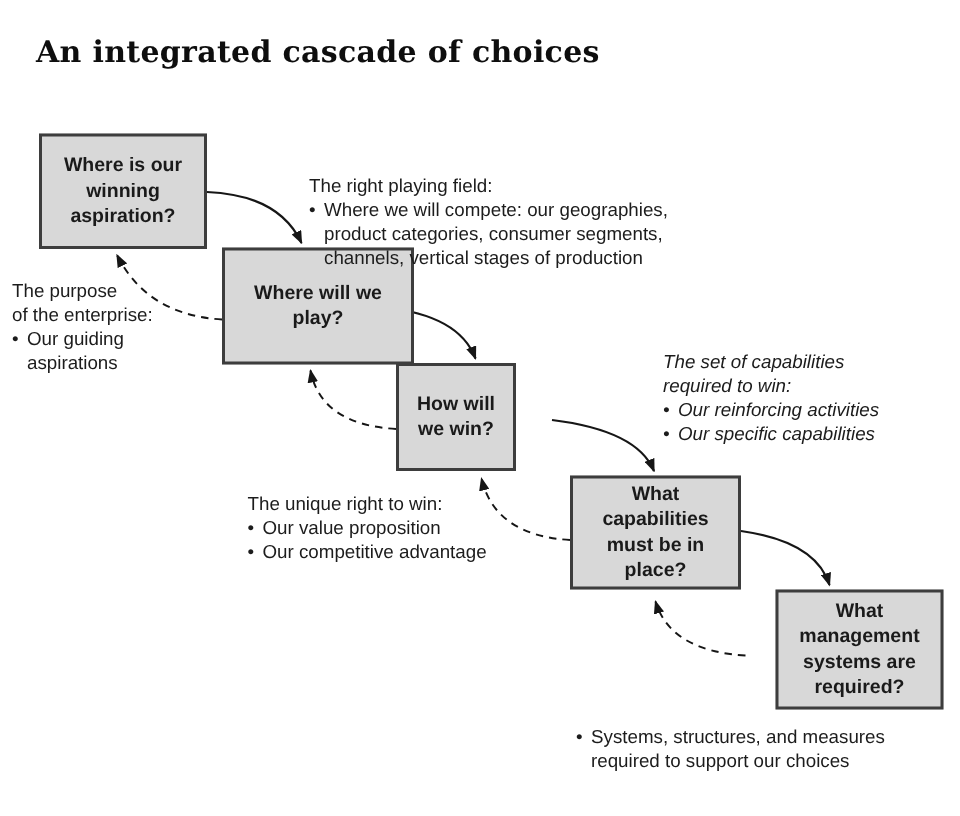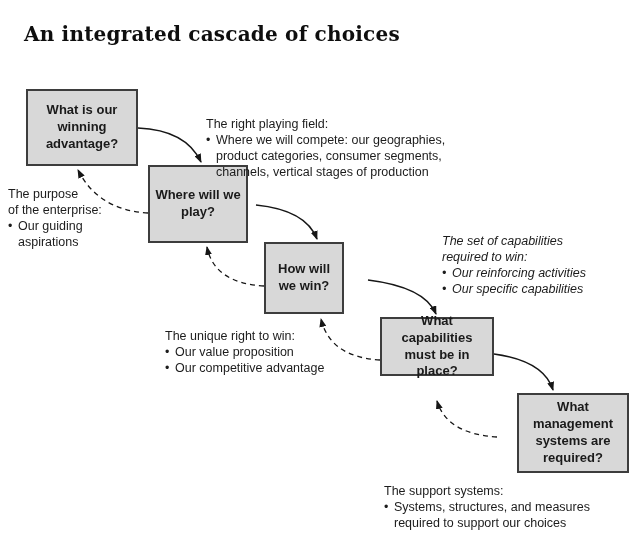--- a/index.html
+++ b/index.html
@@ -32,23 +32,23 @@
     background:var(--box-fill);
     border:2px solid var(--box-border);
     box-sizing:border-box;
     display:flex;align-items:center;justify-content:center;
     text-align:center;
     font-weight:bold;font-size:13px;line-height:1.3;
     color:#1a1a1a;
     padding:3px 5px;
   }
   #box-winning-aspiration{left:26px;top:89px;width:112px;height:77px;}
-  #box-where-to-play{left:148px;top:165px;width:100px;height:78px;}
+  #box-where-to-play{left:148px;top:165px;width:128px;height:78px;}
   #box-how-to-win{left:264px;top:242px;width:80px;height:72px;}
-  #box-capabilities{left:380px;top:317px;width:114px;height:59px;}
+  #box-capabilities{left:380px;top:317px;width:114px;height:76px;}
   #box-management-systems{left:497px;top:393px;width:112px;height:80px;margin-left:20px;}
   .annotation{
     position:absolute;z-index:2;
     font-size:12.5px;line-height:16px;color:var(--ink);
   }
   .annotation .heading{white-space:pre-line;display:block;}
   .bullet-row{display:flex;}
   .bullet-marker{width:10px;flex:0 0 10px;}
   .bullet-text{white-space:pre-line;}
   #ann-playing-field{left:206px;top:85px;width:290px;margin-top:31px;}
@@ -74,21 +74,21 @@
     <path class="flow-arrow" marker-end="url(#ah)" d="M 256,205 Q 306,210 317,239"></path>
     <path class="flow-arrow" marker-end="url(#ah)" d="M 368,280 Q 425,287 436,314"></path>
     <path class="flow-arrow" marker-end="url(#ah)" d="M 494,354 Q 544,361 553,390"></path>
     <path class="feedback-arrow" marker-end="url(#ah)" d="M 148,213 Q 98,210 78,170"></path>
     <path class="feedback-arrow" marker-end="url(#ah)" d="M 264,286 Q 214,283 207,247"></path>
     <path class="feedback-arrow" marker-end="url(#ah)" d="M 380,360 Q 330,357 321,319"></path>
     <path class="feedback-arrow" marker-end="url(#ah)" d="M 497,437 Q 447,434 437,401"></path>
   </svg>
 
   <div class="cascade-box" id="box-winning-aspiration">
-    <span>What is our winning advantage?</span>
+    <span>Where is our winning aspiration?</span>
   </div>
   <div class="cascade-box" id="box-where-to-play">
     <span>Where will we play?</span>
   </div>
   <div class="cascade-box" id="box-how-to-win">
     <span>How will we win?</span>
   </div>
   <div class="cascade-box" id="box-capabilities">
     <span>What capabilities must be in place?</span>
   </div>
@@ -135,21 +135,20 @@
       <span class="bullet-marker">•</span>
       <span class="bullet-text">Our value proposition</span>
     </div>
     <div class="bullet-row">
       <span class="bullet-marker">•</span>
       <span class="bullet-text">Our competitive advantage</span>
     </div>
   </div>
 
   <div class="annotation" id="ann-support-systems">
-    <span class="heading">The support systems:</span>
     <div class="bullet-row">
       <span class="bullet-marker">•</span>
       <span class="bullet-text">Systems, structures, and measures
 required to support our choices</span>
     </div>
   </div>
 
 </div>
 
 </body></html>

